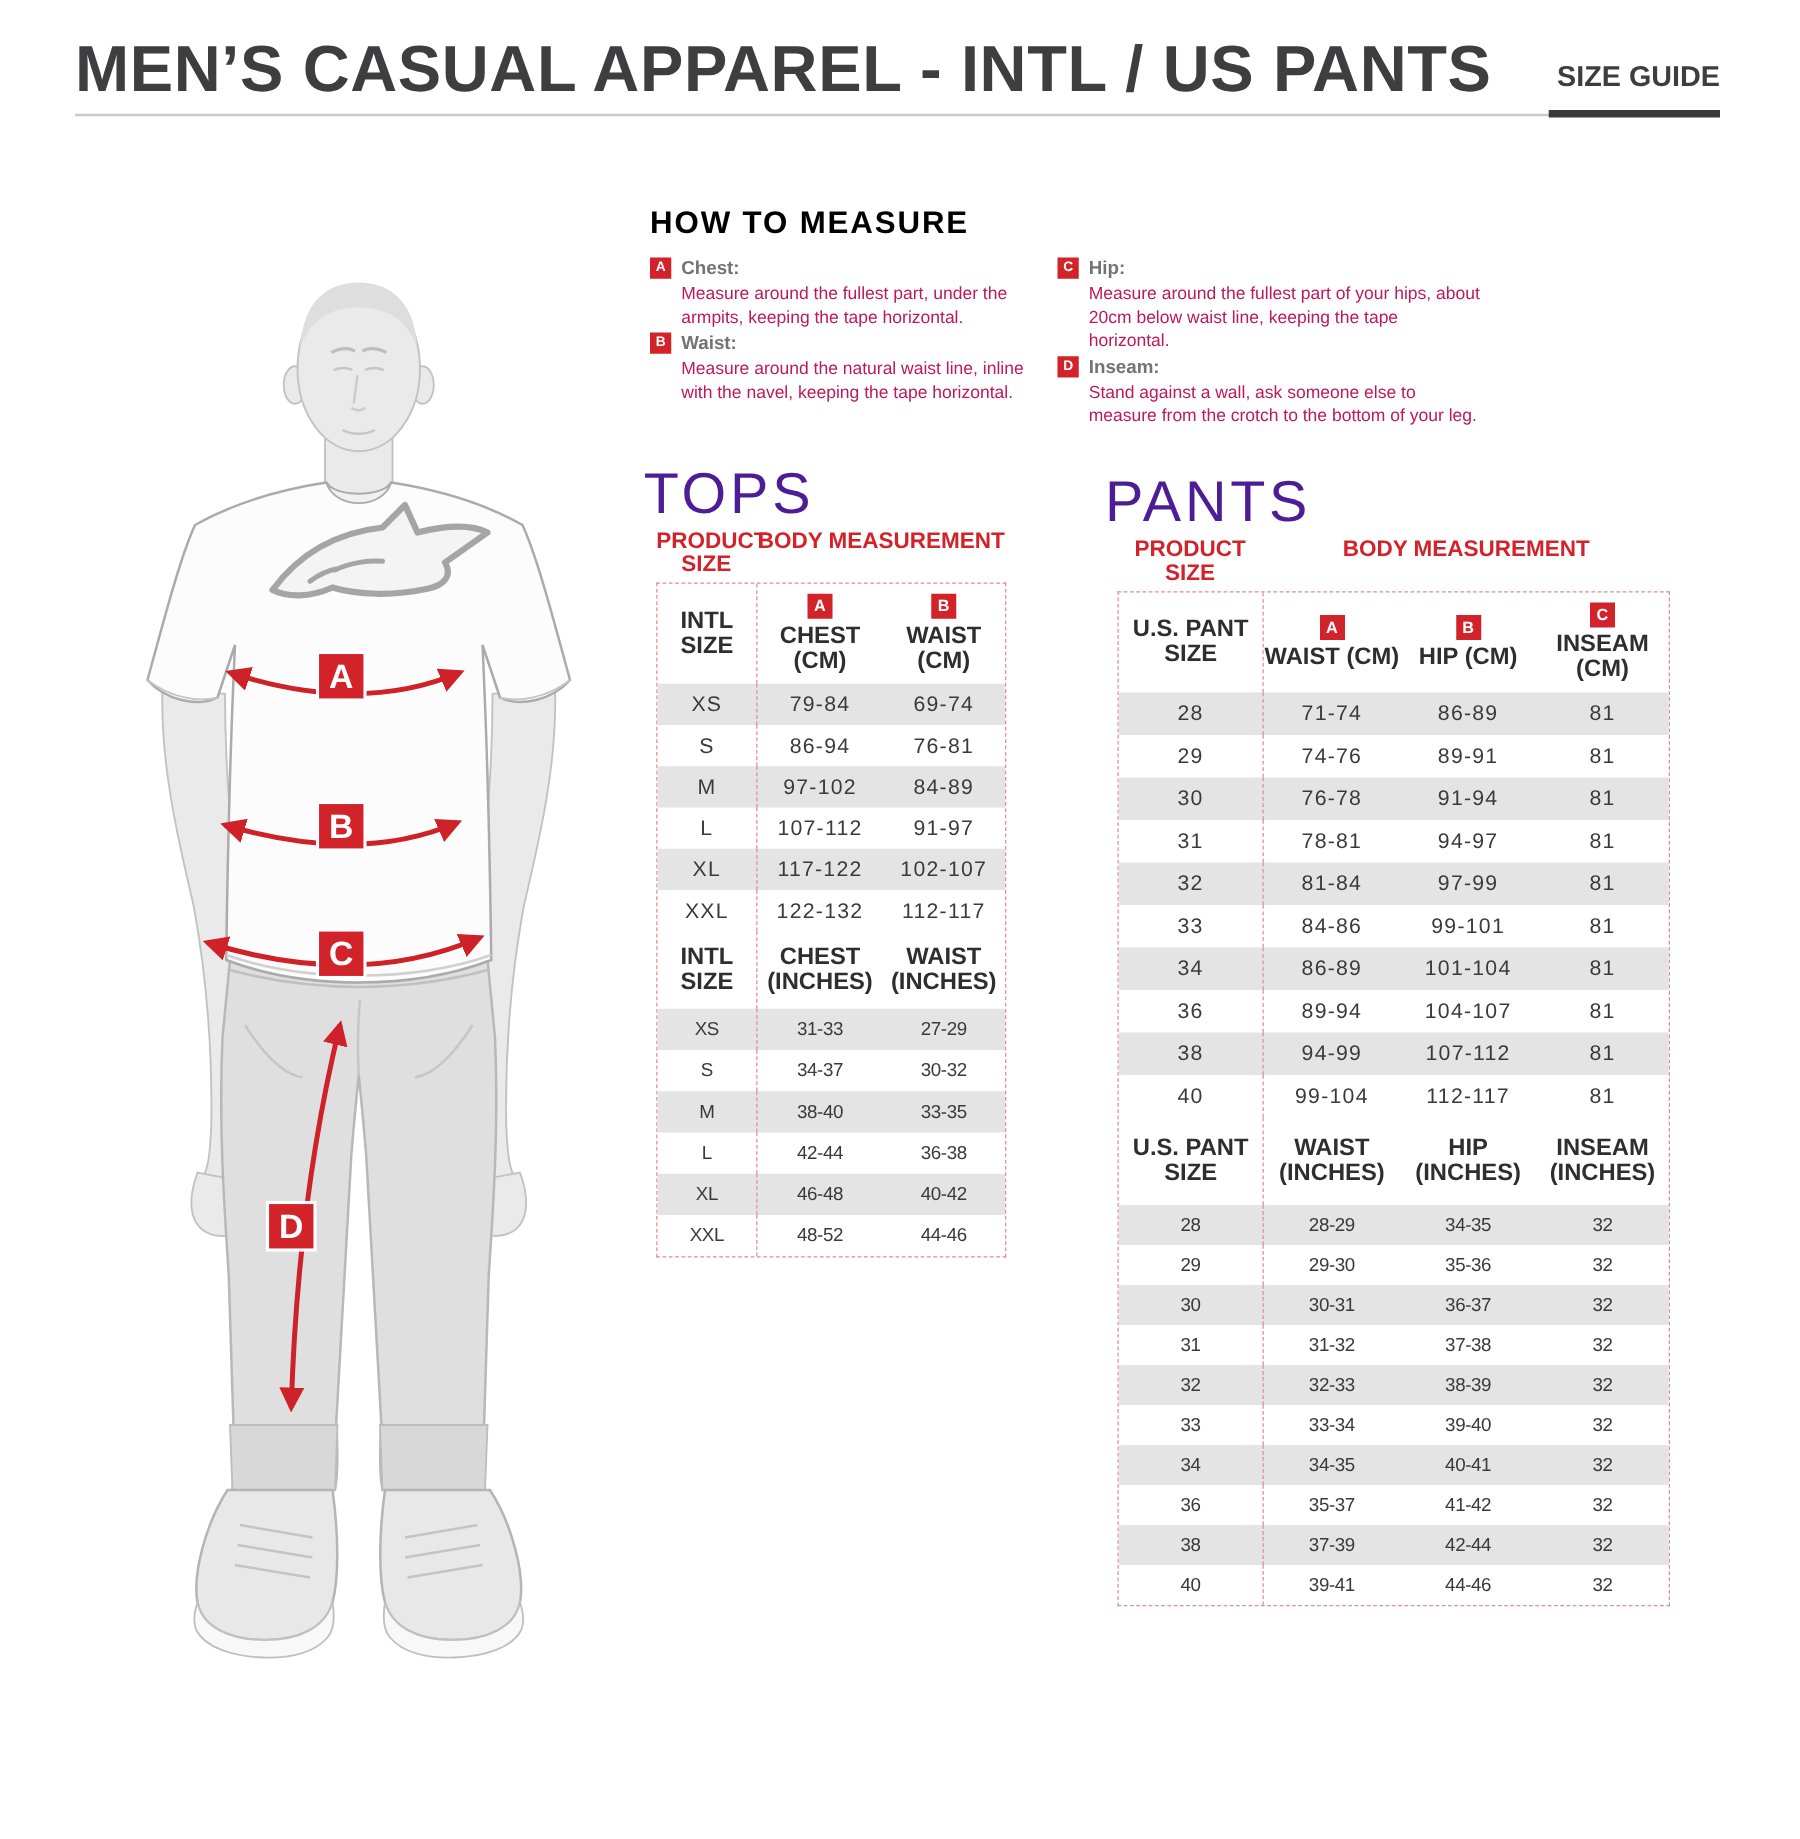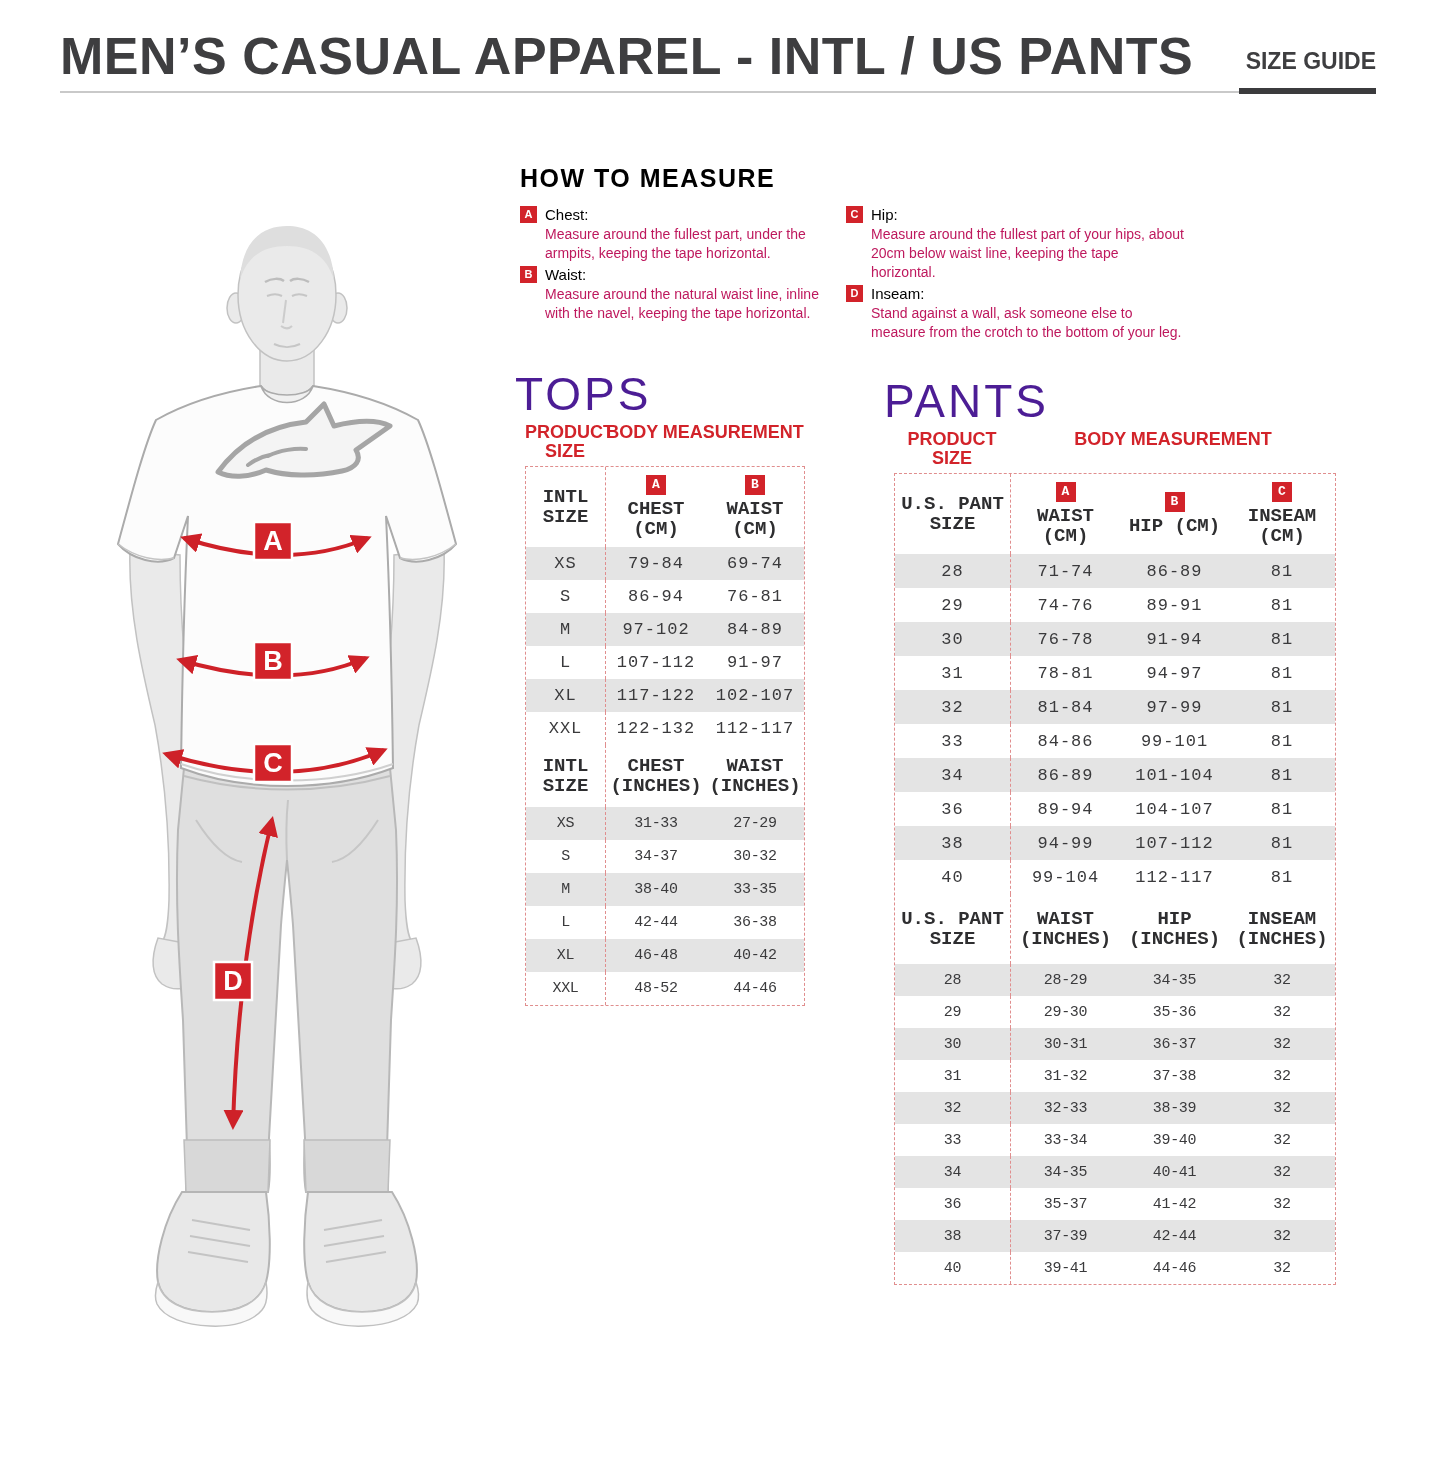--- a/index.html
+++ b/index.html
@@ -15,38 +15,38 @@
 
   
   .htm{position:absolute;left:520px;top:164px;width:790px;}
   .htm h2{margin:0;font-size:25px;font-weight:bold;letter-spacing:1.5px;color:#000000;}
   .htm-cols{display:flex;margin-top:13px;}
   .htm-col{width:322px;}
   .htm-col + .htm-col{margin-left:4px;width:340px;}
   .hm-head{display:flex;align-items:center;margin-bottom:2px;}
   .hm-badge{display:inline-block;width:17px;height:17px;background:#D2232A;color:#fff;
             font-size:11px;font-weight:bold;line-height:17px;text-align:center;margin-right:8px;flex:0 0 auto;}
-  .hm-label{font-size:15px;font-weight:normal;color:#000000;}
+  .hm-label{font-size:15px;font-weight:bold;color:#737373;}
   .hm-desc{margin:0 0 3px 25px;font-size:14px;line-height:19px;color:#be185d;}
 
   
   .sec{position:absolute;}
   .sec-tops{left:525px;top:372px;width:280px;}
   .sec-pants{left:894px;top:379px;width:442px;}
   .sec-heading{font-size:46px;line-height:44px;font-weight:normal;letter-spacing:3px;
                color:#4c1d95;margin-left:-10px;}
   .lbl-row{display:flex;margin-top:7px;margin-bottom:5px;}
   .lbl{font-size:18px;line-height:19px;font-weight:bold;color:#D2232A;text-align:center;}
   .sec-tops .lbl1{width:80px;}
   .sec-pants .lbl1{width:116px;}
   .lbl2{flex:1;}
 
   
   .tbl{border:1px dashed #E08E8E;}
-  .trow,.thead{display:grid;align-items:center;font-family:Liberation Mono, monospace;}
+  .trow,.thead{display:grid;align-items:center;}
   .sec-tops .trow,.sec-tops .thead{grid-template-columns:80px 100px 98px;}
   .sec-pants .trow,.sec-pants .thead{grid-template-columns:116px 109px 109px 106px;}
   .thead{text-align:center;}
   .h1{height:80px;}
   .sec-tops .h2{height:62px;}
   .sec-pants .h2{height:70px;}
   .hcell{display:flex;flex-direction:column;align-items:center;justify-content:center;height:100%;}
   .c1b{border-right:1px dashed #E08E8E;}
   .htxt{font-size:19px;line-height:20px;font-weight:bold;color:#2E2E30;}
   .tbadge{display:block;width:20px;height:20px;background:#D2232A;color:#fff;font-size:13px;

